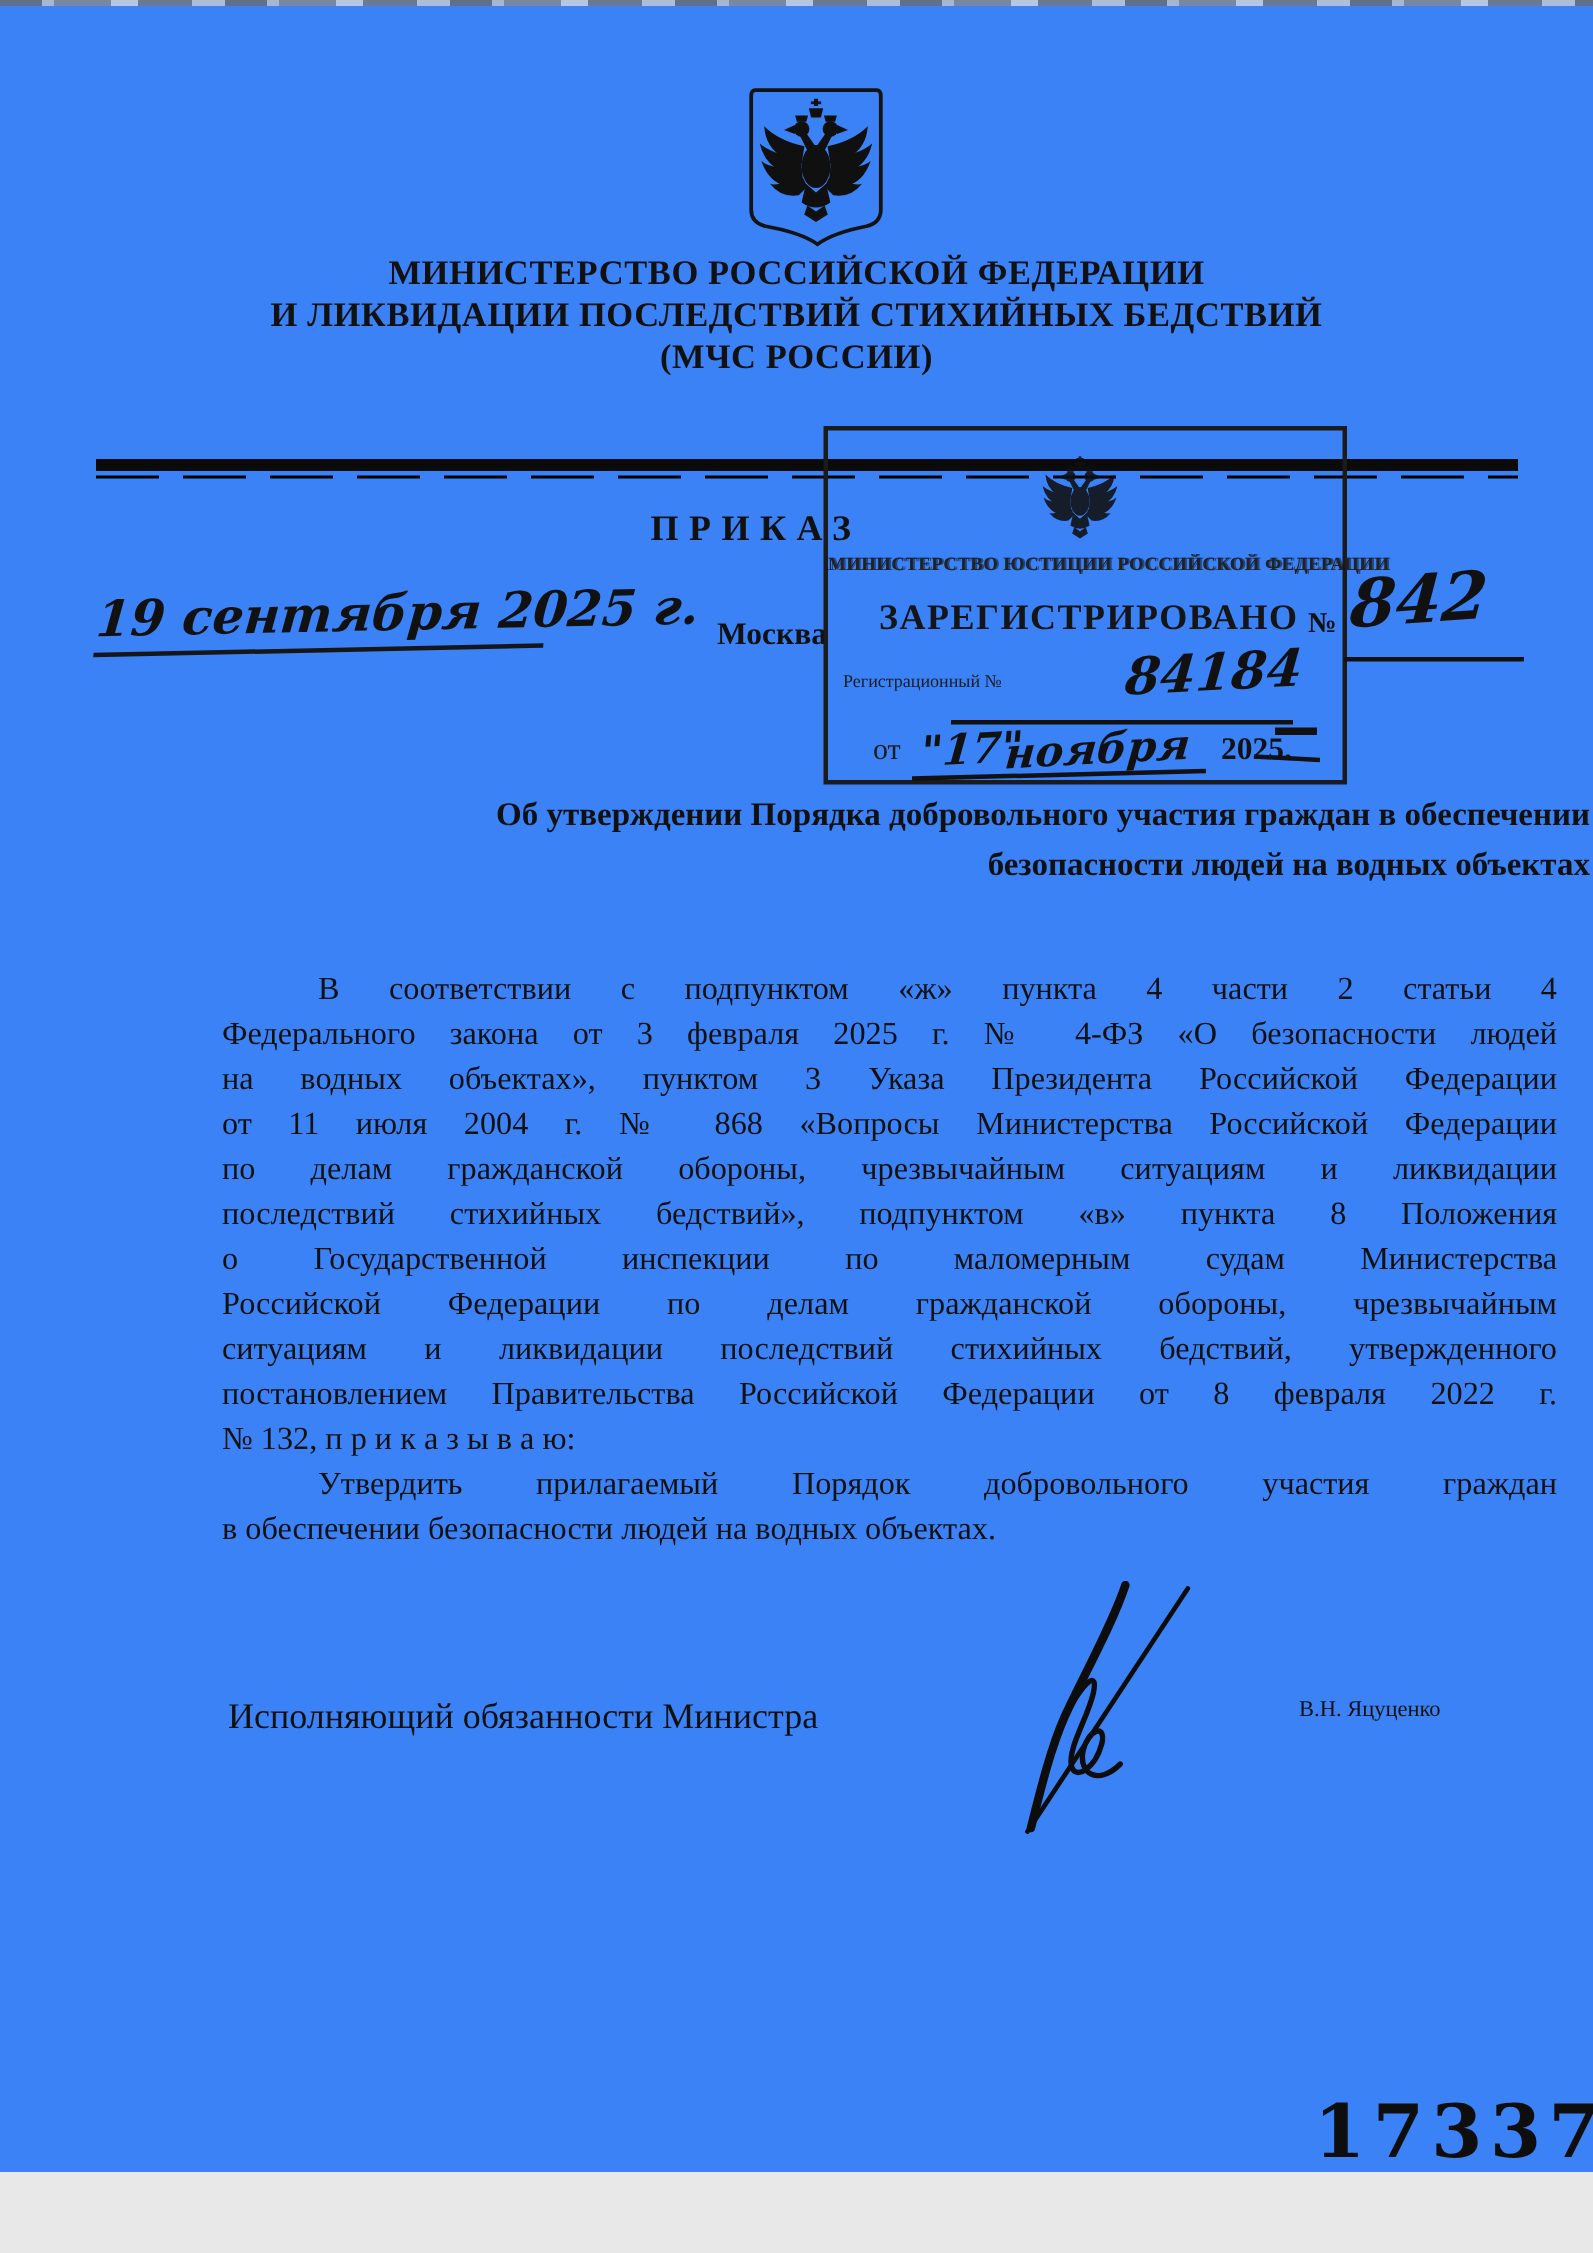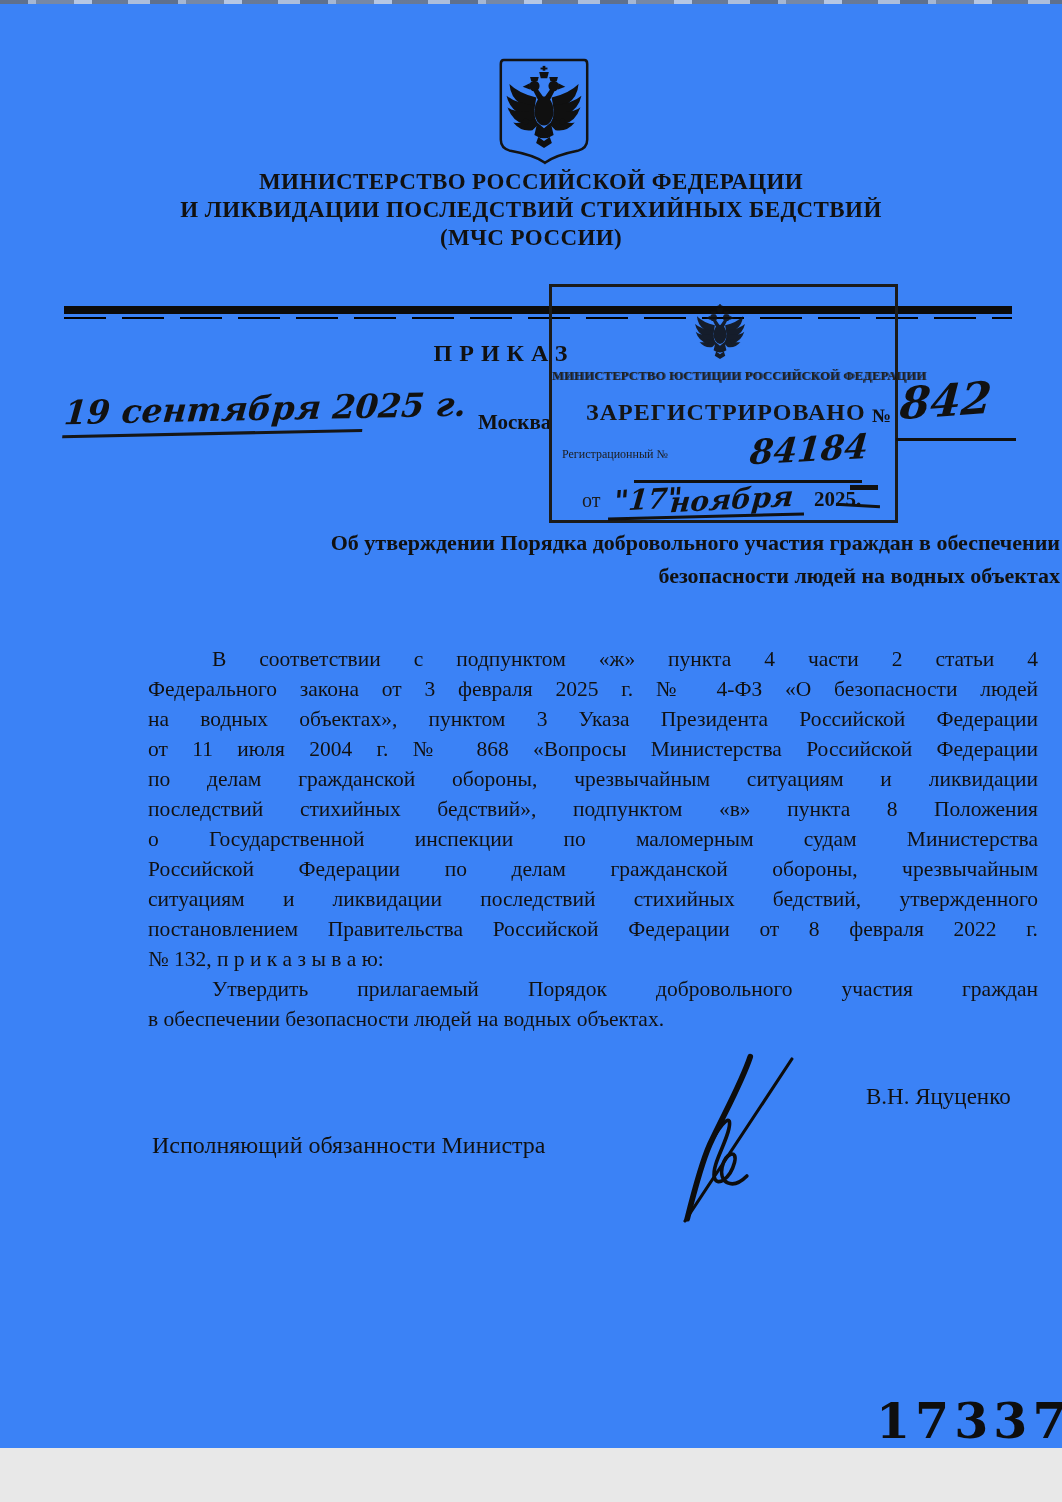--- a/index.html
+++ b/index.html
@@ -89,21 +89,21 @@
     position:absolute;left:90px;top:526px;width:970px;text-align:right;
     font-size:22px;font-weight:bold;line-height:33px;
   }
   
   .body-text{position:absolute;left:148px;top:644px;width:890px;font-size:21.5px;}
   .bline{height:30px;line-height:30px;text-align:justify;text-align-last:justify;white-space:normal;}
   .bline.first{text-indent:64px;}
   .bline.last{text-align-last:left;}
   
   .sig-position{position:absolute;left:152px;top:1132px;font-size:24px;}
-  .sig-name{position:absolute;left:866px;top:1084px;font-size:23px;white-space:nowrap;}
+  .sig-name{position:absolute;left:866px;top:1132px;font-size:15px;white-space:nowrap;}
   .signature-svg{position:absolute;left:626px;top:1050px;width:190px;height:180px;}
   
   .page-number{
     position:absolute;left:876px;top:1392px;
     font-family:"DejaVu Serif", serif;font-weight:bold;
     font-size:49px;letter-spacing:5px;color:#0e0e0e;
   }
 </style>
 </head>
 <body>

